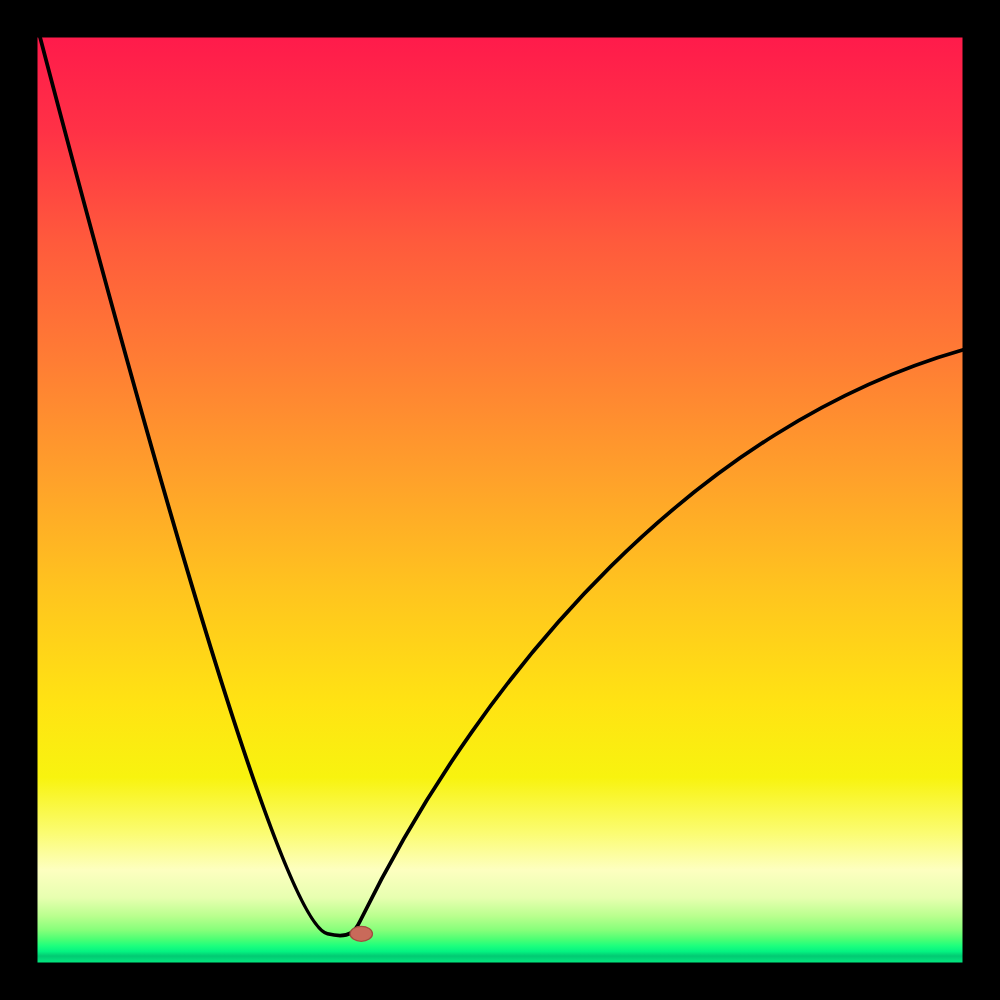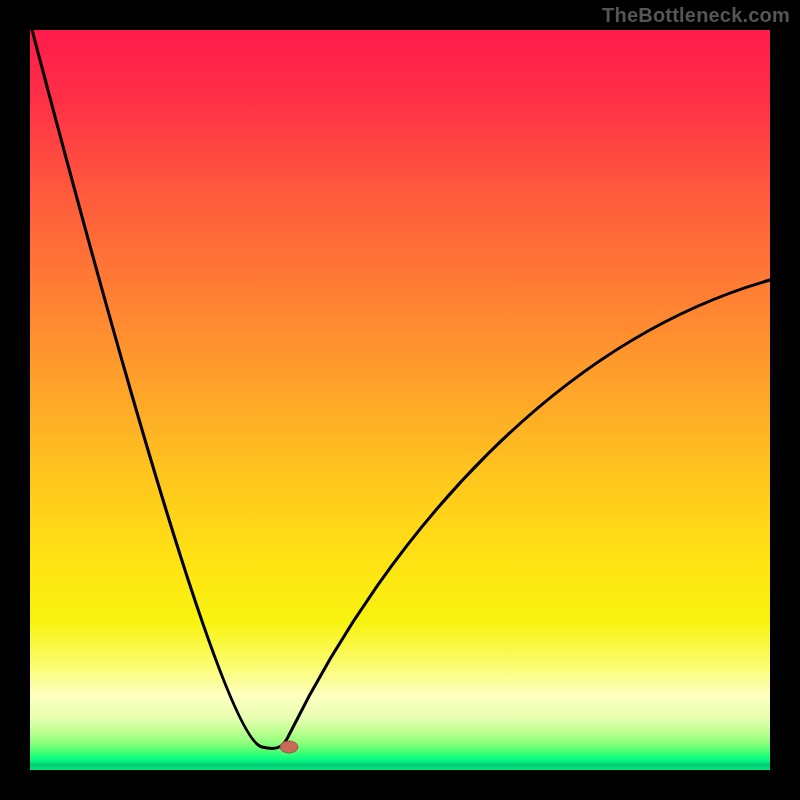--- a/index.html
+++ b/index.html
@@ -28,21 +28,20 @@
     user-select: none;
   }
   svg {
     display: block;
   }
 </style>
 </head>
 <body>
 
 <div class="frame">
-  <div class="watermark">TheBottleneck.com</div>
 
   <svg width="800" height="800" viewBox="0 0 800 800">
     <defs>
       <linearGradient id="bg-grad" x1="0" y1="0" x2="0" y2="1">
       <stop offset="0%" stop-color="#ff1b4b"></stop>
           <stop offset="10%" stop-color="#ff3146"></stop>
           <stop offset="22%" stop-color="#ff5a3c"></stop>
           <stop offset="35%" stop-color="#ff7d34"></stop>
           <stop offset="48%" stop-color="#ffa22a"></stop>
           <stop offset="60%" stop-color="#ffc51e"></stop>

